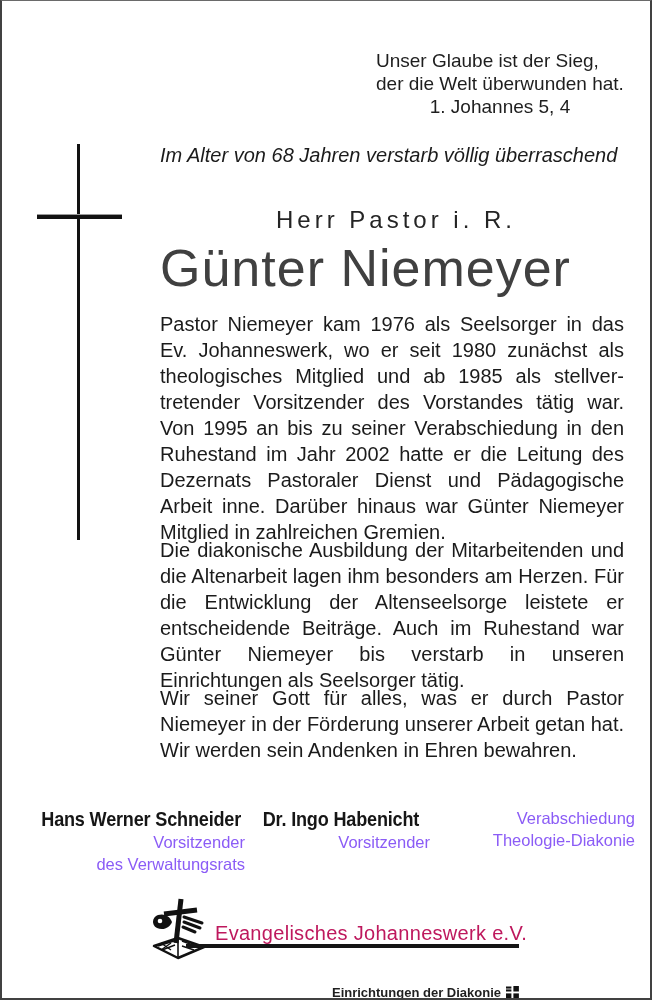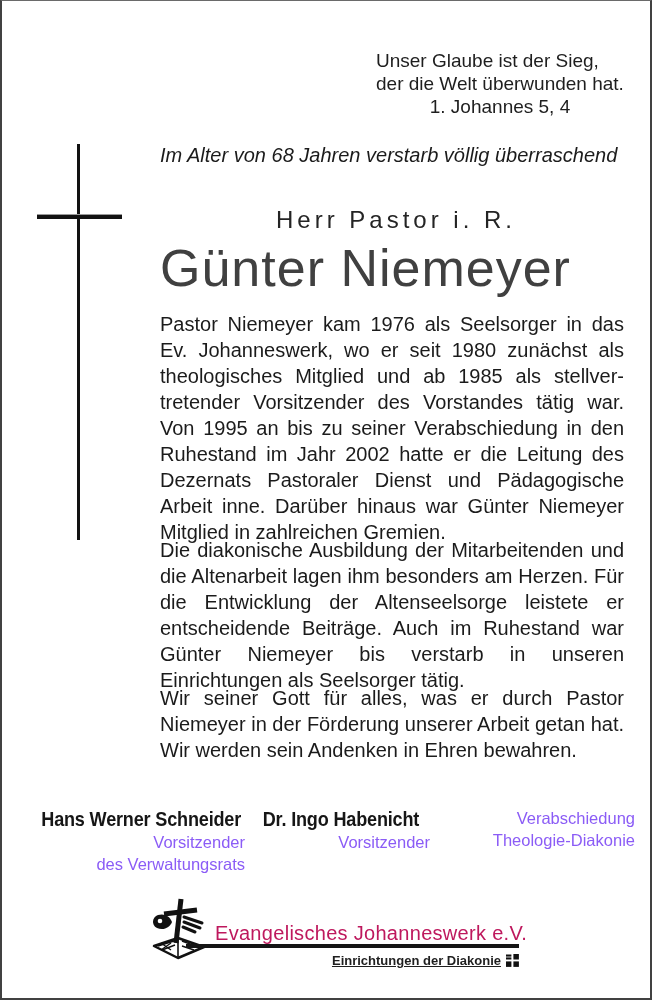--- a/index.html
+++ b/index.html
@@ -36,21 +36,21 @@
   .sig{top:806px;text-align:right;}
   .sig .sig-name{display:inline-block;font-size:21px;font-weight:bold;letter-spacing:-0.2px;transform:scaleX(0.86);transform-origin:center;white-space:nowrap;color:#161616;}
   .sig .sig-role{font-size:16.5px;line-height:22px;color:#8b5cf6;}
   .sig1{left:23px;width:220px;}
   .sig2{left:248px;width:180px;}
   .sig3{left:435px;width:198px;}
   
   .emblem{left:146px;top:896px;width:64px;height:68px;}
   .brand{left:213px;top:921px;font-size:20px;letter-spacing:0.3px;color:#be185d;white-space:nowrap;}
   .brand-rule{left:184px;top:943px;width:333px;height:4px;background:#151515;}
-  .tagline{left:260px;top:952px;width:257px;display:flex;justify-content:flex-end;align-items:center;gap:5px;font-size:13px;font-weight:bold;color:#1f1f1f;white-space:nowrap;text-decoration:underline;}
+  .tagline{left:260px;top:984px;width:257px;display:flex;justify-content:flex-end;align-items:center;gap:5px;font-size:13px;font-weight:bold;color:#1f1f1f;white-space:nowrap;}
   .diakonie-icon{width:13px;height:13px;flex:0 0 auto;}
 </style>
 </head>
 <body>
 
 <div class="notice">
 
   <div class="abs quote">
     <div class="qline">Unser Glaube ist der Sieg,</div>
     <div class="qline">der die Welt überwunden hat.</div>

